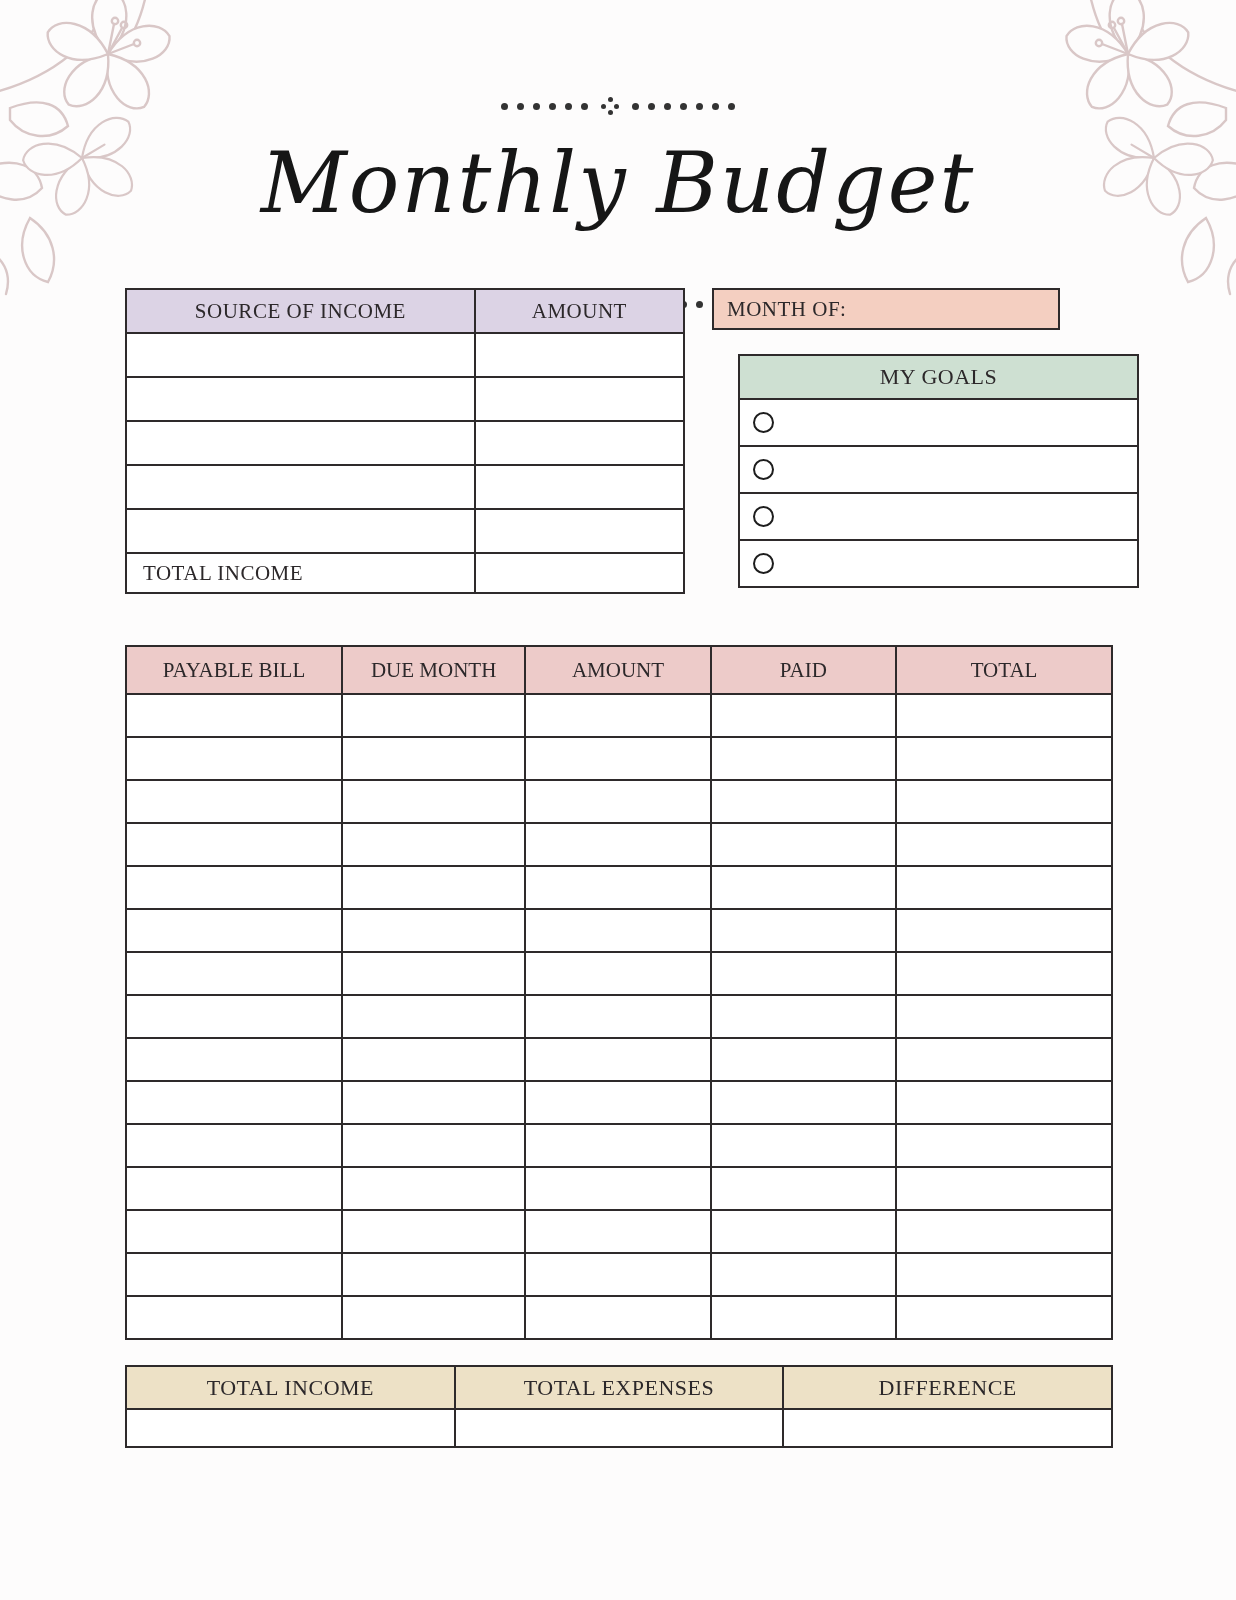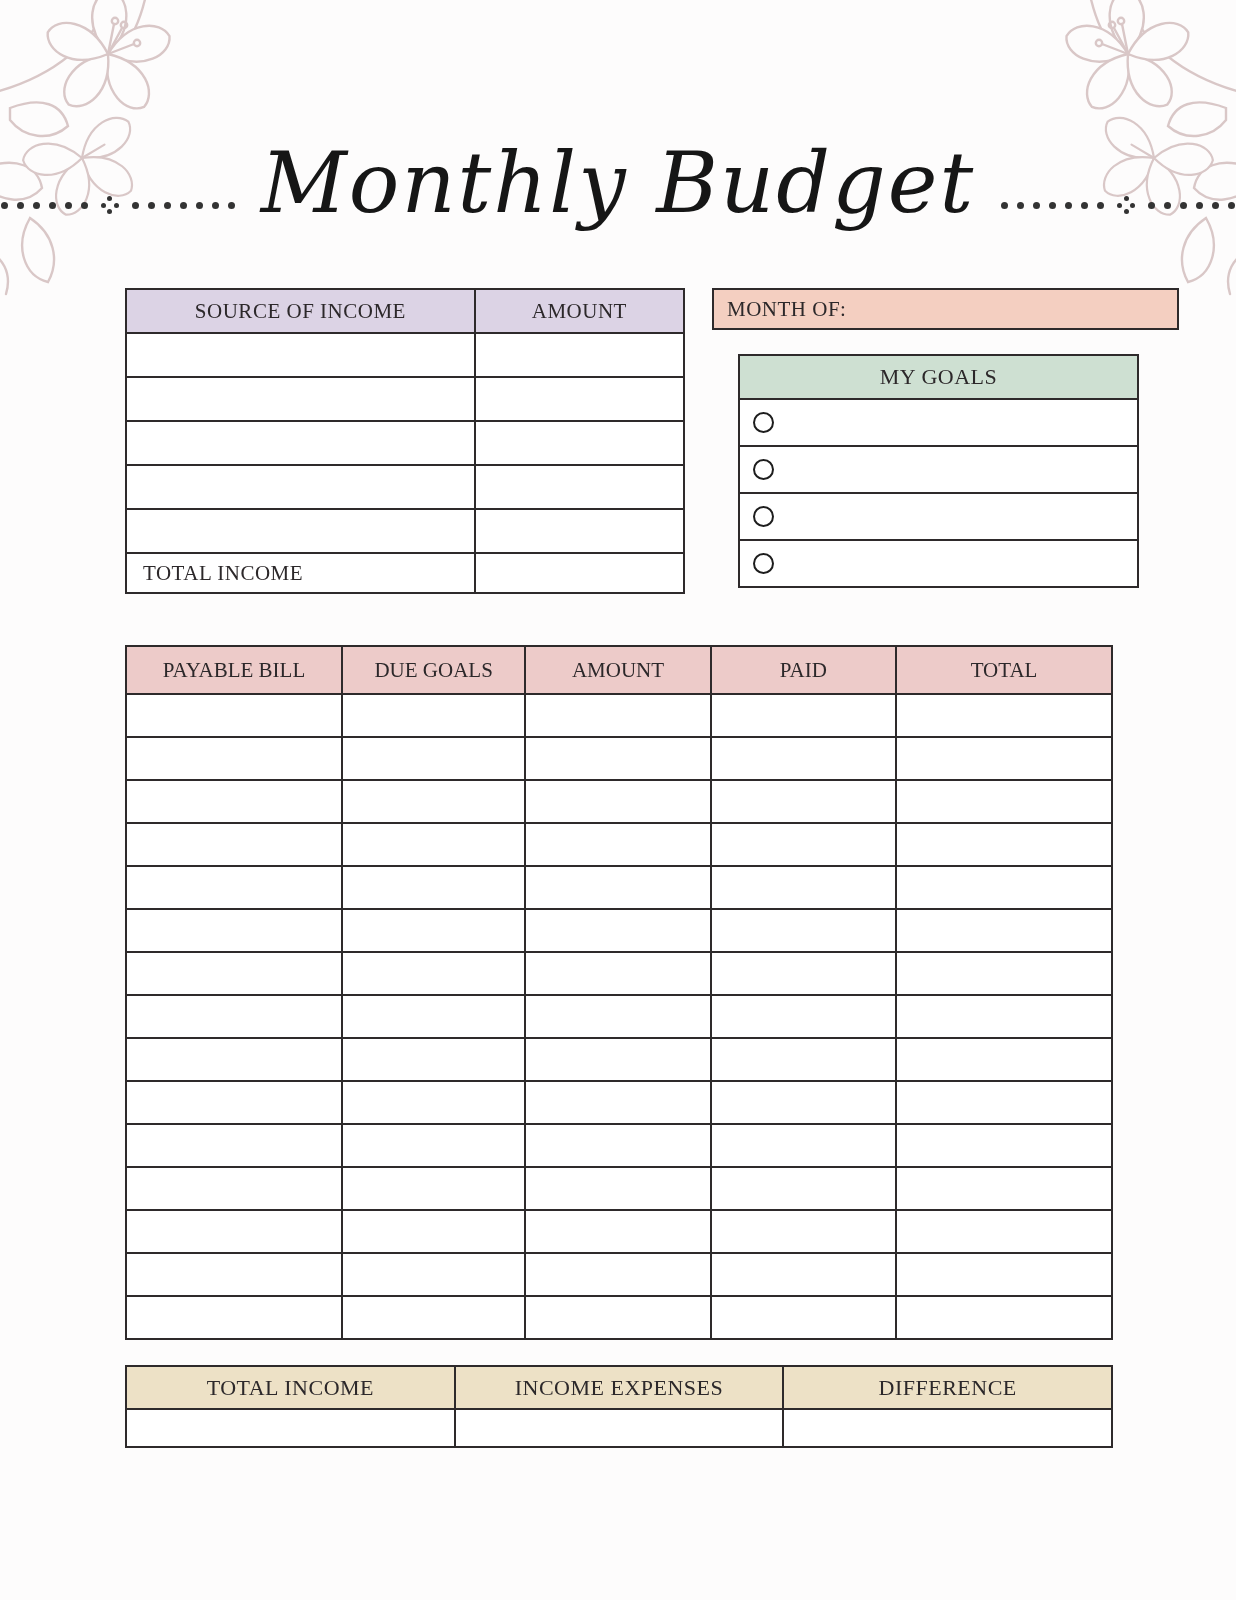--- a/index.html
+++ b/index.html
@@ -27,21 +27,21 @@
   }
 
   
   .floral{position:absolute;pointer-events:none;}
   .floral-left{left:-10px;top:-12px;}
   .floral-right{right:-10px;top:-12px;transform:scaleX(-1);}
 
   
   .title-row{
     position:absolute;left:0;top:108px;width:100%;height:150px;
-    display:flex;align-items:center;justify-content:center;gap:26px;
+    display:flex;align-items:center;justify-content:center;gap:26px;flex-direction:column;
   }
   .title{
     margin:0;
     font-family:"DejaVu Serif", serif;
     font-style:italic;
     font-weight:500;
     font-size:84px;
     letter-spacing:2px;
     color:#161616;
     white-space:nowrap;
@@ -66,21 +66,21 @@
   .income-table{position:absolute;left:125px;top:288px;width:560px;table-layout:fixed;border-radius:12px;}
   .income-table col.c-source{width:62.5%;}
   .income-table col.c-amount{width:37.5%;}
   .income-table th{height:40px;background:var(--lavender);}
   .income-table tbody td{height:40px;background:#fff;}
   .income-table tfoot td{height:36px;background:#fff;}
   .income-table .total-label{text-align:left;padding-left:16px;font-size:21px;letter-spacing:.5px;}
 
   
   .month-box{
-    position:absolute;left:712px;top:288px;width:467px;height:42px;
+    position:absolute;left:712px;top:288px;width:348px;height:42px;
     background:var(--peach);border:2px solid var(--line);
     box-sizing:border-box;
     display:flex;align-items:center;
     padding-left:13px;gap:10px;
     font-size:21px;letter-spacing:.5px;
   }
   .month-value{flex:1;}
 
   
   .goals{position:absolute;left:712px;top:354px;width:401px;margin-left:26px;}
@@ -307,21 +307,21 @@
     <colgroup>
         <col class="c1">
         <col class="c2">
         <col class="c3">
         <col class="c4">
         <col class="c5">
       </colgroup>
     <thead>
       <tr>
         <th>PAYABLE BILL</th>
-        <th>DUE GOALS</th>
+        <th>DUE MONTH</th>
         <th>AMOUNT</th>
         <th>PAID</th>
         <th>TOTAL</th>
       </tr>
     </thead>
     <tbody id="bills-rows">
         <tr>
           <td></td>
           <td></td>
           <td></td>
@@ -426,21 +426,21 @@
           <td></td>
           <td></td>
         </tr>
       </tbody>
   </table>
 
   <table class="summary-table">
     <thead>
       <tr>
         <th>TOTAL INCOME</th>
-        <th>INCOME EXPENSES</th>
+        <th>TOTAL EXPENSES</th>
         <th>DIFFERENCE</th>
       </tr>
     </thead>
     <tbody id="summary-rows">
         <tr>
           <td></td>
           <td></td>
           <td></td>
         </tr>
       </tbody>

